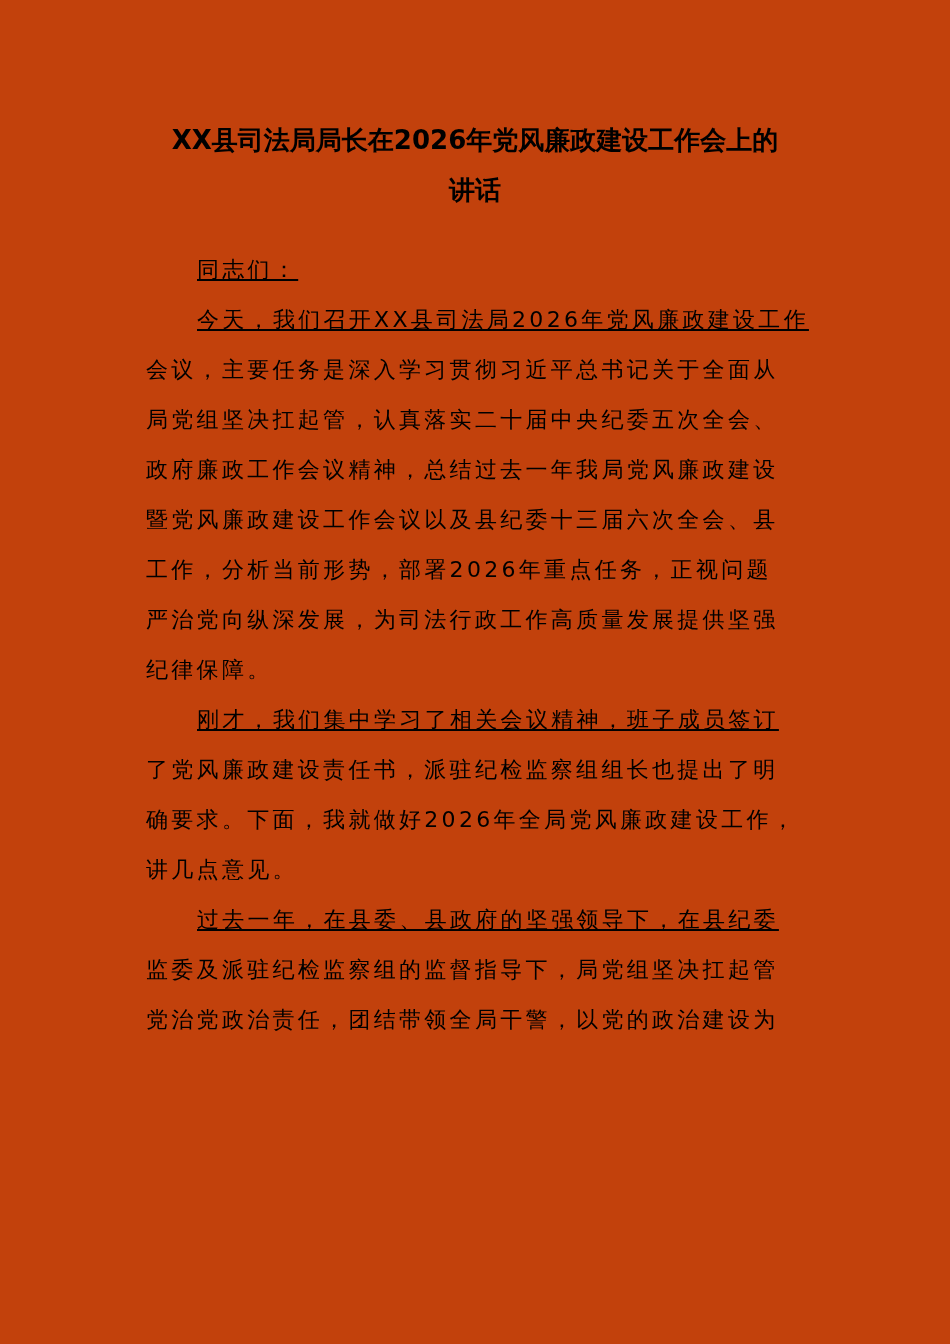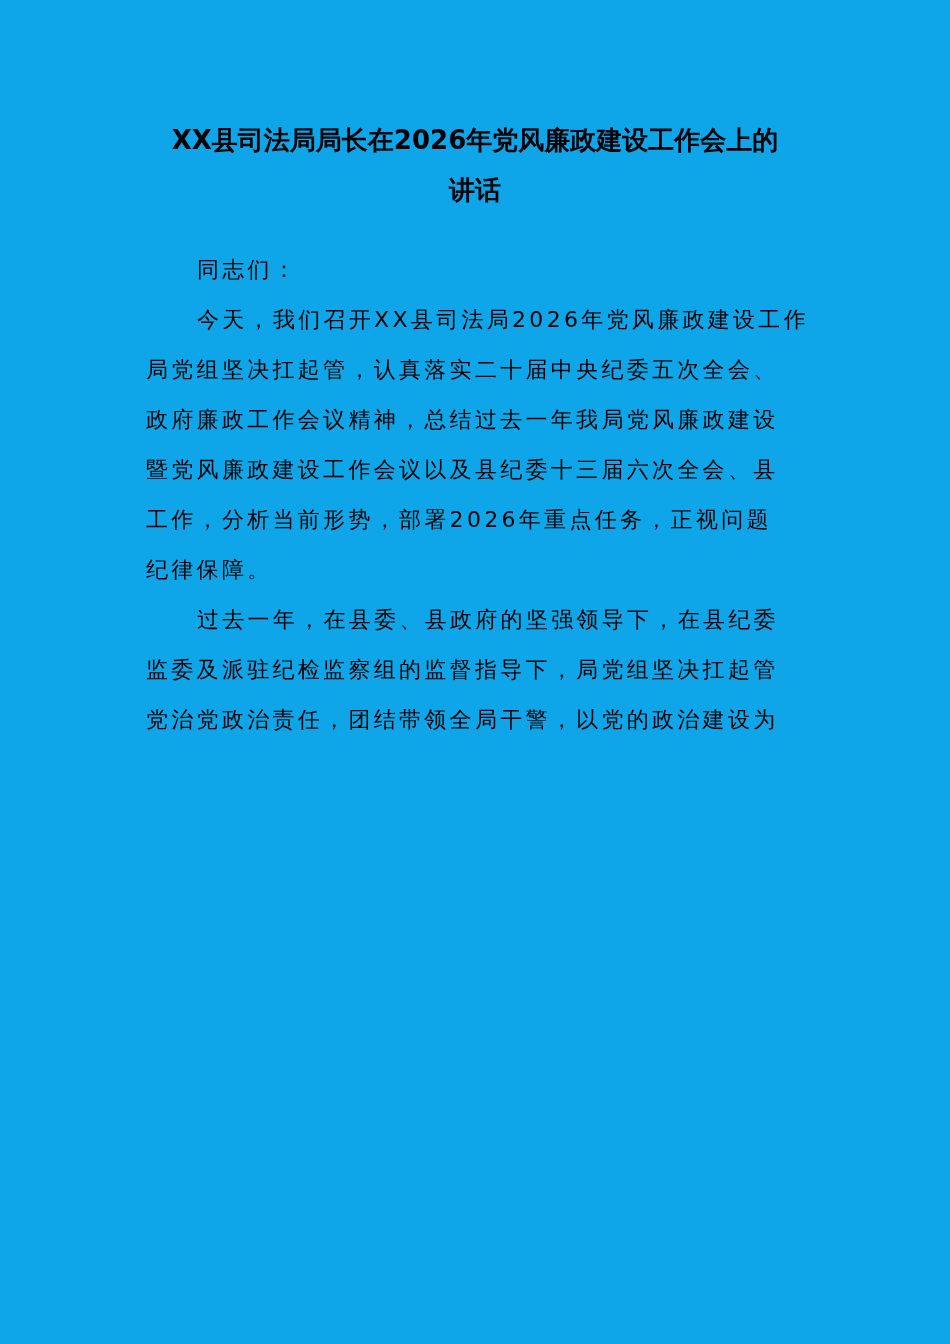--- a/index.html
+++ b/index.html
@@ -14,21 +14,21 @@
       position: relative;
       color: #000000;
       font-family: "DejaVu Sans", "Liberation Sans", sans-serif;
     }
     .page {
       position: absolute;
       left: 0;
       top: 0;
       width: 950px;
       height: 1344px;
-      background: #0ea5e9;
+      background: #c2410c;
     }
     .title {
       position: absolute;
       left: 145px;
       top: 115px;
       width: 660px;
       text-align: center;
       font-weight: bold;
       font-size: 26px;
       line-height: 50px;
@@ -55,20 +55,21 @@
       text-align-last: left;
       word-break: break-all;
     }
     .para .line {
       display: block;
       white-space: nowrap;
       height: 50px;
     }
     .para .line.first {
       padding-left: 51px;
+      text-decoration: underline;
     }
     .para .line.cont {
       padding-left: 0;
     }
   </style>
 </head>
 <body>
 
 <div class="page">
 
@@ -78,27 +79,35 @@
   </h1>
 
   <div class="body">
 
     <p class="para" style="text-indent:0">
       <span class="line first">同志们：</span>
     </p>
 
     <p class="para" style="text-indent:0">
       <span class="line first">今天，我们召开XX县司法局2026年党风廉政建设工作</span>
+      <span class="line cont">会议，主要任务是深入学习贯彻习近平总书记关于全面从</span>
       <span class="line cont">局党组坚决扛起管，认真落实二十届中央纪委五次全会、</span>
       <span class="line cont">政府廉政工作会议精神，总结过去一年我局党风廉政建设</span>
       <span class="line cont">暨党风廉政建设工作会议以及县纪委十三届六次全会、县</span>
       <span class="line cont">工作，分析当前形势，部署2026年重点任务，正视问题</span>
+      <span class="line cont">严治党向纵深发展，为司法行政工作高质量发展提供坚强</span>
       <span class="line cont">纪律保障。</span>
     </p>
 
+    <p class="para" style="text-indent:0">
+      <span class="line first">刚才，我们集中学习了相关会议精神，班子成员签订</span>
+      <span class="line cont">了党风廉政建设责任书，派驻纪检监察组组长也提出了明</span>
+      <span class="line cont">确要求。下面，我就做好2026年全局党风廉政建设工作，</span>
+      <span class="line cont">讲几点意见。</span>
+    </p>
 
 
     <p class="para" style="text-indent:0">
       <span class="line first">过去一年，在县委、县政府的坚强领导下，在县纪委</span>
       <span class="line cont">监委及派驻纪检监察组的监督指导下，局党组坚决扛起管</span>
       <span class="line cont">党治党政治责任，团结带领全局干警，以党的政治建设为</span>
     </p>
 
   </div>
 </div>

